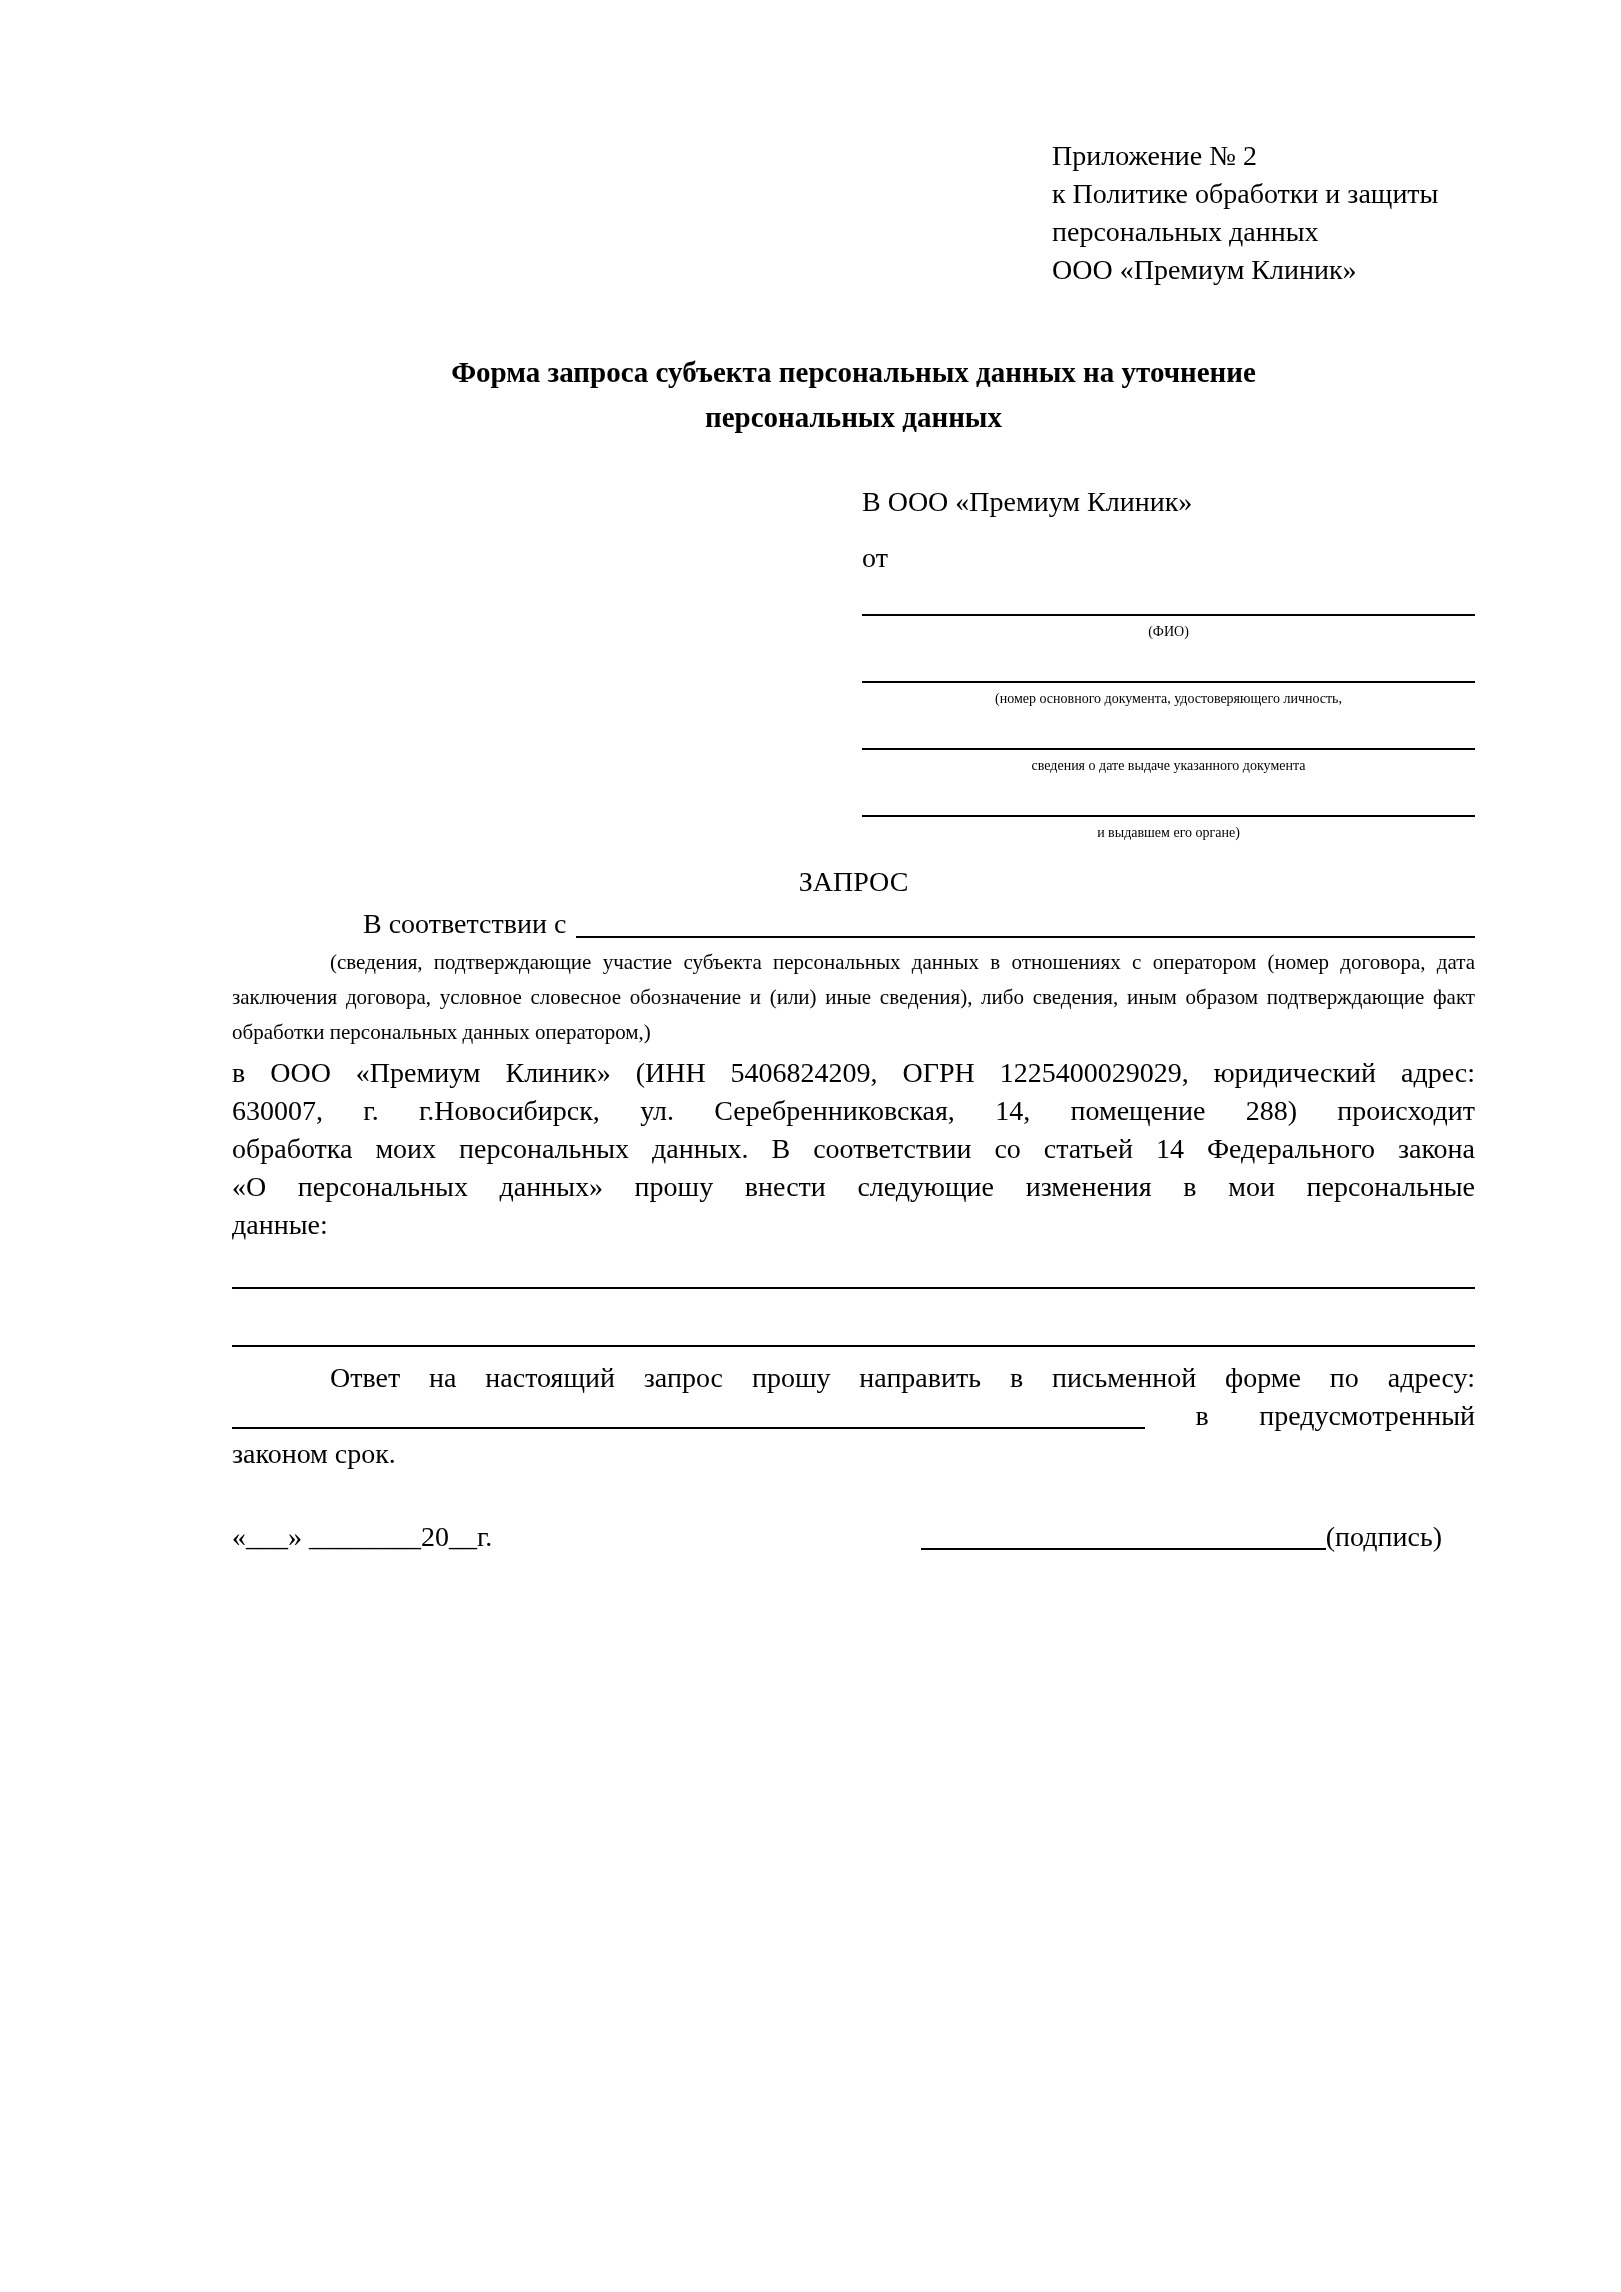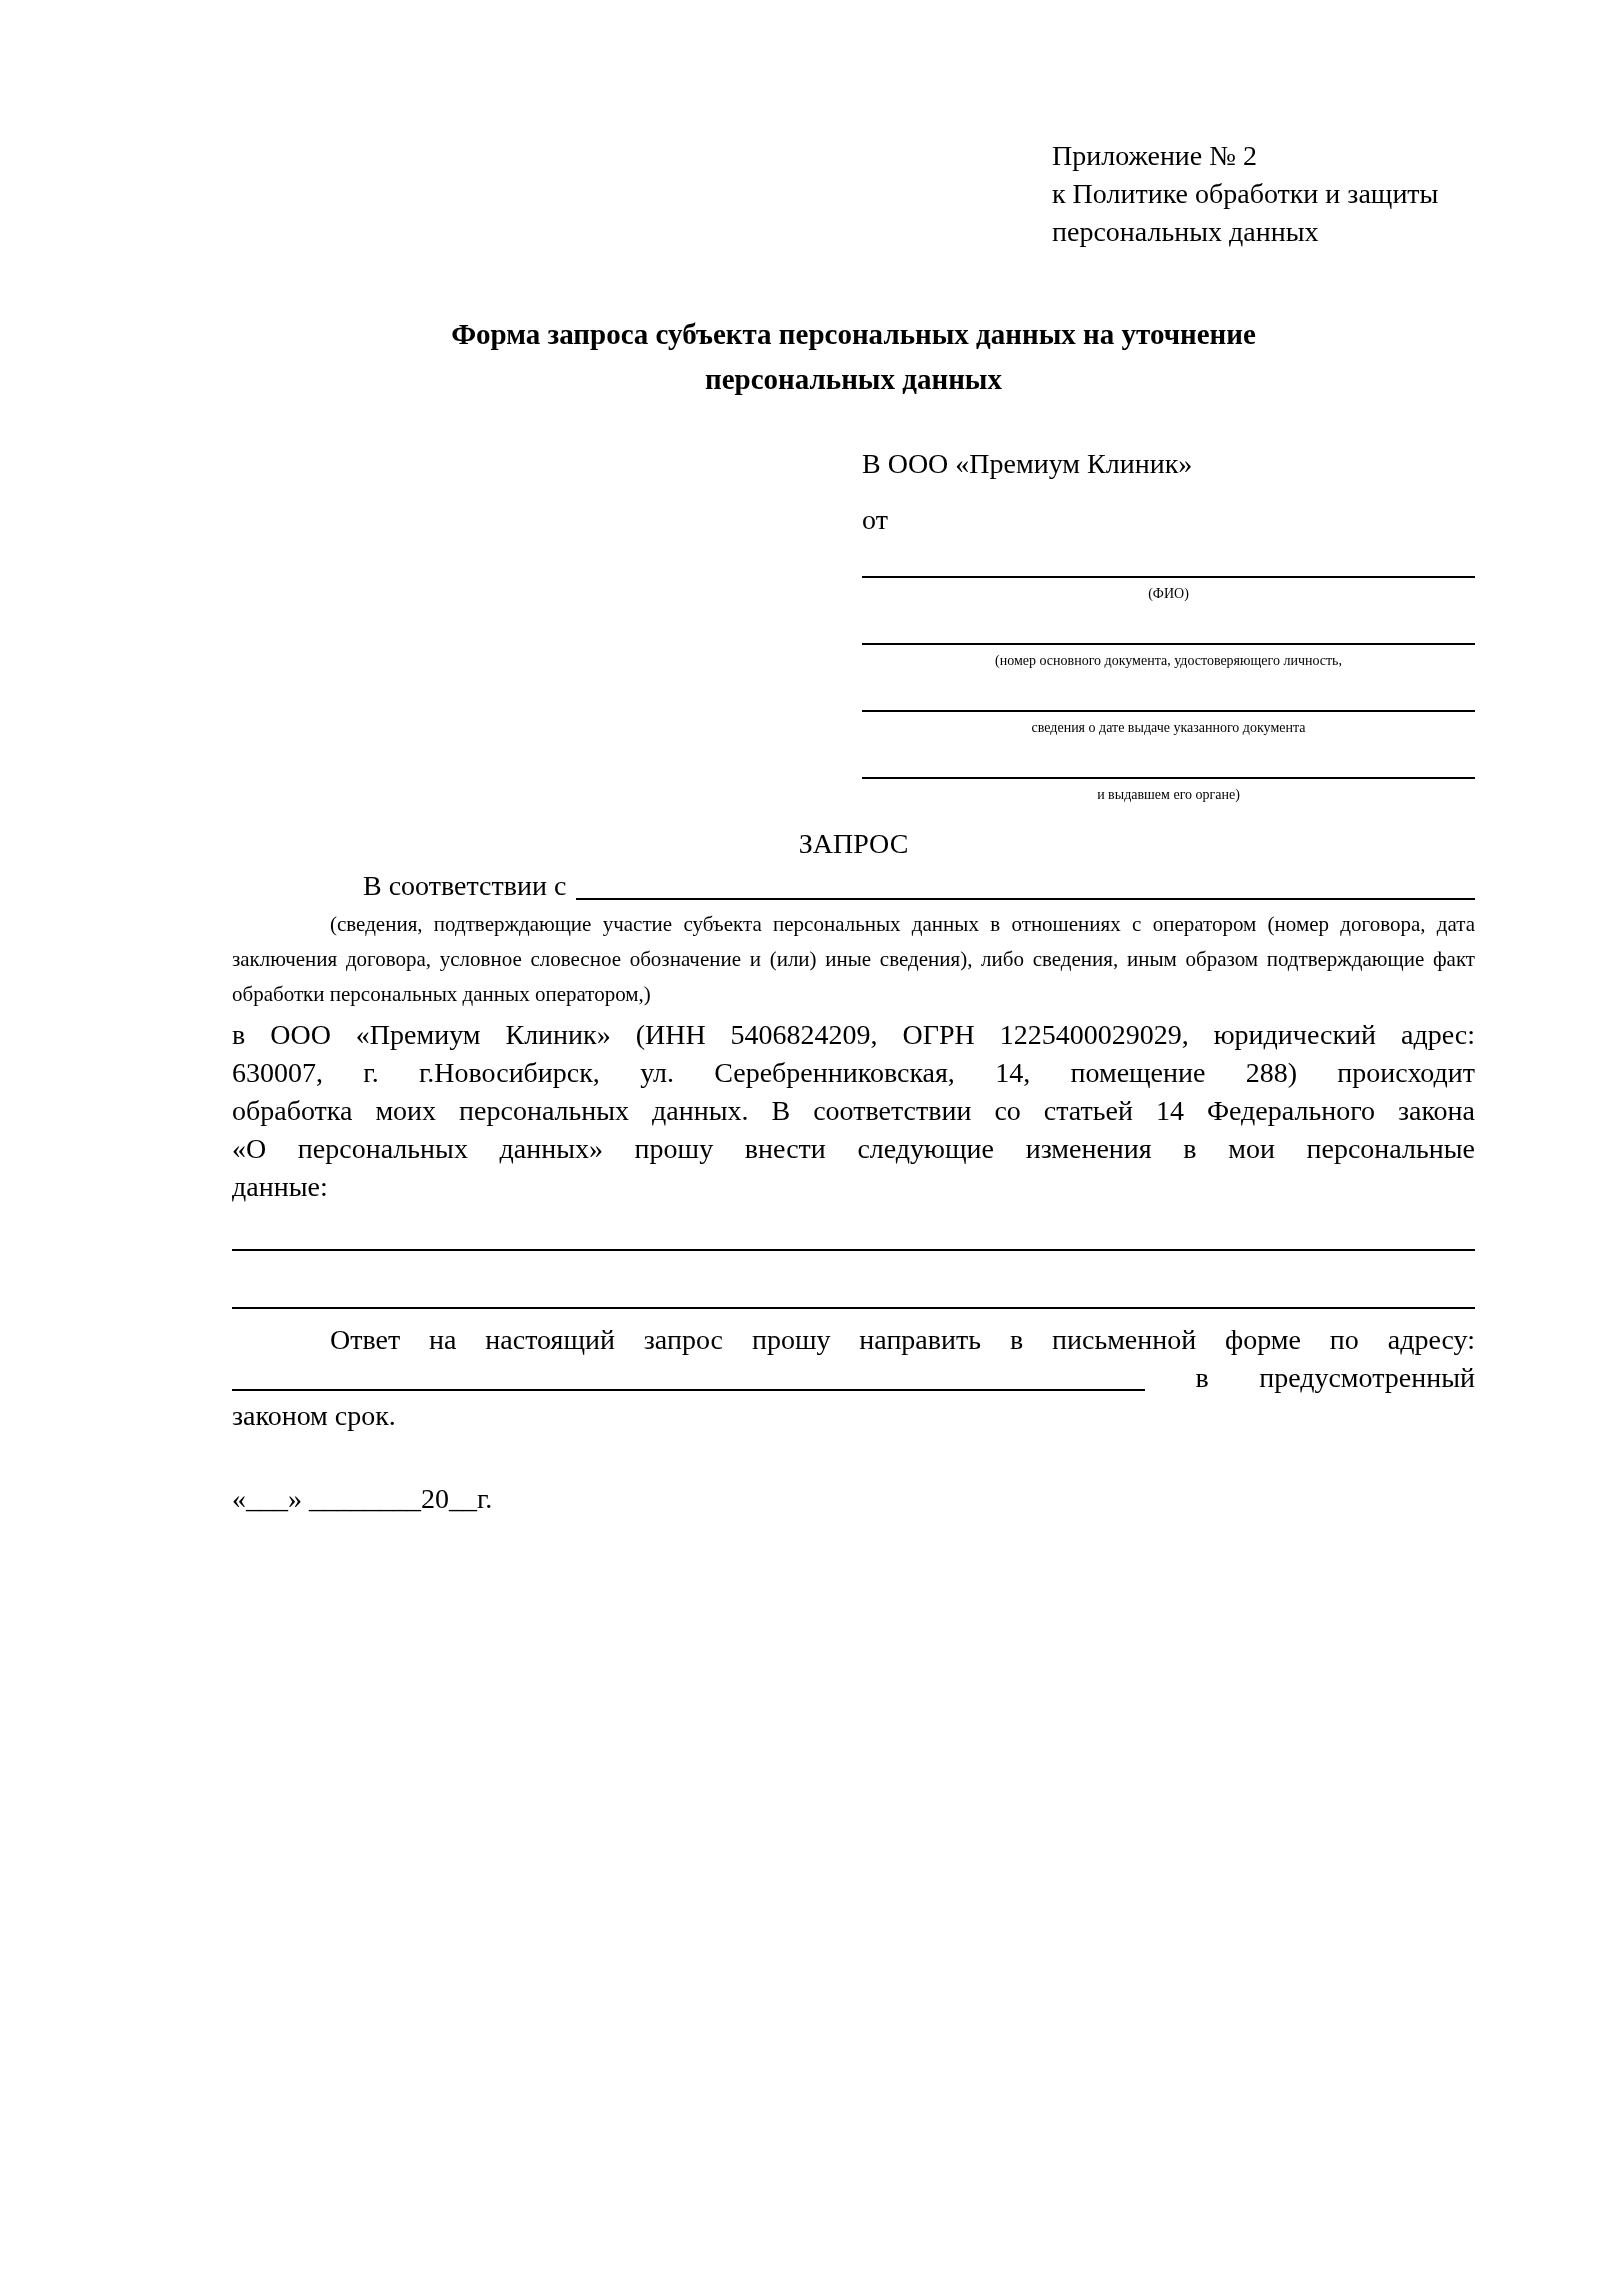--- a/index.html
+++ b/index.html
@@ -81,20 +81,21 @@
 </style>
 </head>
 <body>
 
 <div class="page">
 
   <div class="header-block">
     <div>Приложение № 2</div>
     <div>к Политике обработки и защиты</div>
     <div>персональных данных</div>
+    <div>ООО «Премиум Клиник»</div>
   </div>
 
   <div class="title">
     <div>Форма запроса субъекта персональных данных на уточнение</div>
     <div>персональных данных</div>
   </div>
 
   <div class="recipient">
     <div class="to">В ООО «Премиум Клиник»</div>
     <div class="from">от</div>
@@ -149,16 +150,20 @@
     <div class="reply-l2">
       <span class="addr-line"></span>
       <span>в</span>
       <span>предусмотренный</span>
     </div>
     <div>законом срок.</div>
   </div>
 
   <div class="sig-row">
     <div class="sig-date">«___» ________20__г.</div>
+    <div class="sig-right">
+      <span class="sig-line"></span>
+      <span class="sig-caption">(подпись)</span>
+    </div>
   </div>
 
 </div>
 
 
 </body></html>

